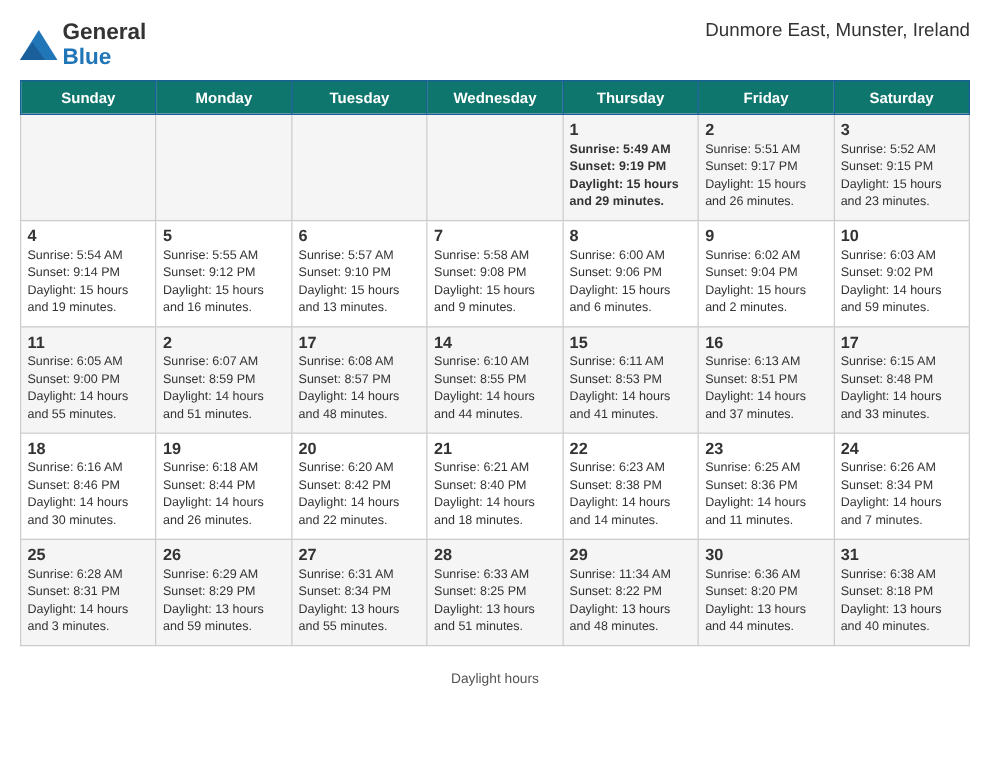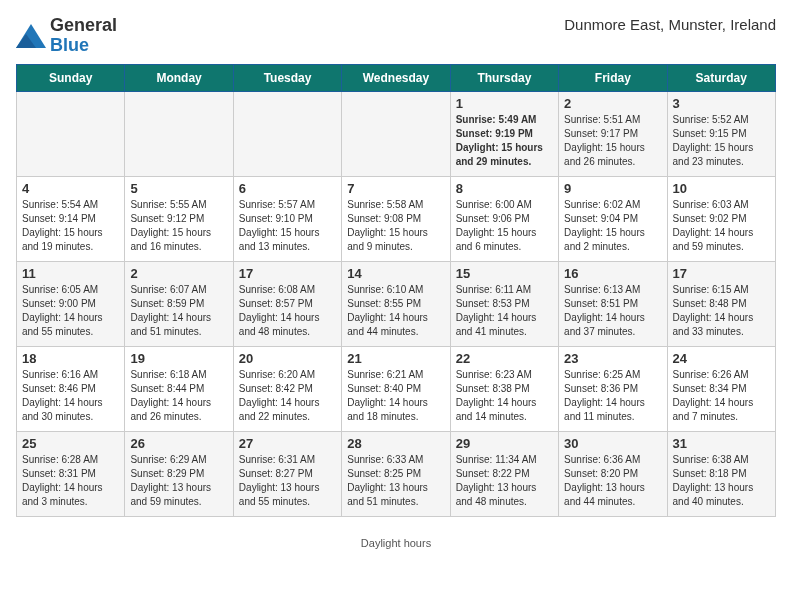--- a/index.html
+++ b/index.html
@@ -310,21 +310,21 @@
         <td>
           <span class="day-number">26</span>
           <div class="day-info" style="white-space: pre-line;">Sunrise: 6:29 AM
 Sunset: 8:29 PM
 Daylight: 13 hours
 and 59 minutes.</div>
         </td>
         <td>
           <span class="day-number">27</span>
           <div class="day-info" style="white-space: pre-line;">Sunrise: 6:31 AM
-Sunset: 8:27 PM
+Sunset: 8:34 PM
 Daylight: 13 hours
 and 55 minutes.</div>
         </td>
         <td>
           <span class="day-number">28</span>
           <div class="day-info" style="white-space: pre-line;">Sunrise: 6:33 AM
 Sunset: 8:25 PM
 Daylight: 13 hours
 and 51 minutes.</div>
         </td>

